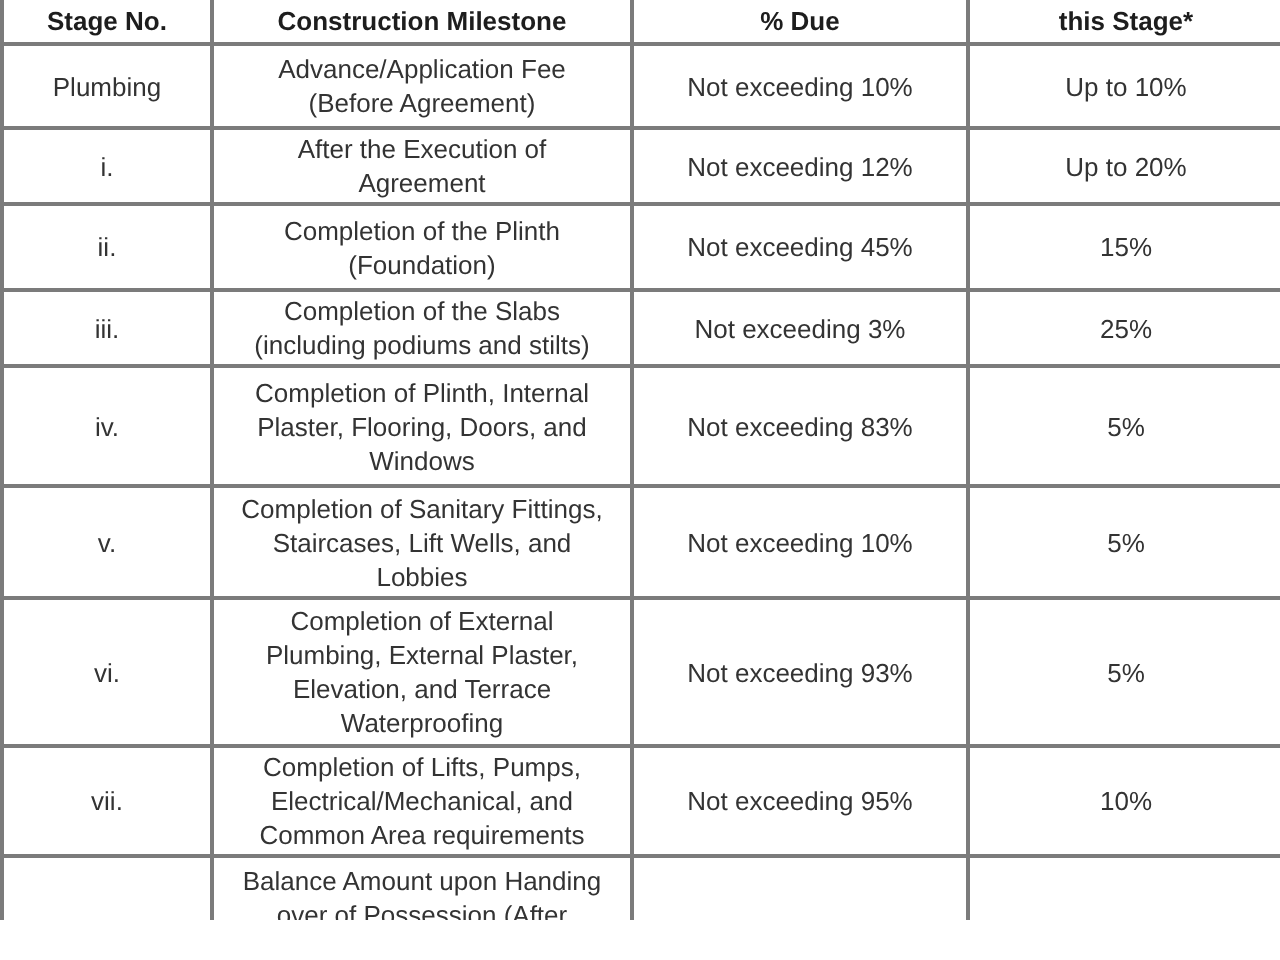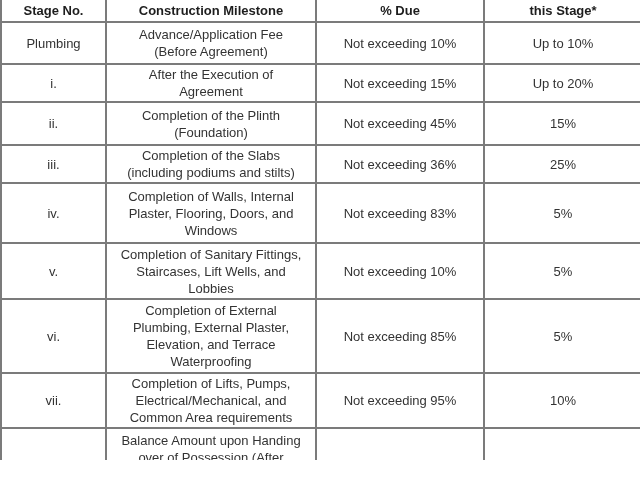--- a/index.html
+++ b/index.html
@@ -78,60 +78,60 @@
         <td>Plumbing</td>
         <td>Advance/Application Fee
 (Before Agreement)</td>
         <td>Not exceeding 10%</td>
         <td>Up to 10%</td>
       </tr>
       <tr class="row-1">
         <td>i.</td>
         <td>After the Execution of
 Agreement</td>
-        <td>Not exceeding 15%</td>
+        <td>Not exceeding 12%</td>
         <td>Up to 20%</td>
       </tr>
       <tr class="row-2">
         <td>ii.</td>
         <td>Completion of the Plinth
 (Foundation)</td>
         <td>Not exceeding 45%</td>
         <td>15%</td>
       </tr>
       <tr class="row-3">
         <td>iii.</td>
         <td>Completion of the Slabs
 (including podiums and stilts)</td>
-        <td>Not exceeding 36%</td>
+        <td>Not exceeding 3%</td>
         <td>25%</td>
       </tr>
       <tr class="row-4">
         <td>iv.</td>
-        <td>Completion of Walls, Internal
+        <td>Completion of Plinth, Internal
 Plaster, Flooring, Doors, and
 Windows</td>
         <td>Not exceeding 83%</td>
         <td>5%</td>
       </tr>
       <tr class="row-5">
         <td>v.</td>
         <td>Completion of Sanitary Fittings,
 Staircases, Lift Wells, and
 Lobbies</td>
         <td>Not exceeding 10%</td>
         <td>5%</td>
       </tr>
       <tr class="row-6">
         <td>vi.</td>
         <td>Completion of External
 Plumbing, External Plaster,
 Elevation, and Terrace
 Waterproofing</td>
-        <td>Not exceeding 85%</td>
+        <td>Not exceeding 93%</td>
         <td>5%</td>
       </tr>
       <tr class="row-7">
         <td>vii.</td>
         <td>Completion of Lifts, Pumps,
 Electrical/Mechanical, and
 Common Area requirements</td>
         <td>Not exceeding 95%</td>
         <td>10%</td>
       </tr>

